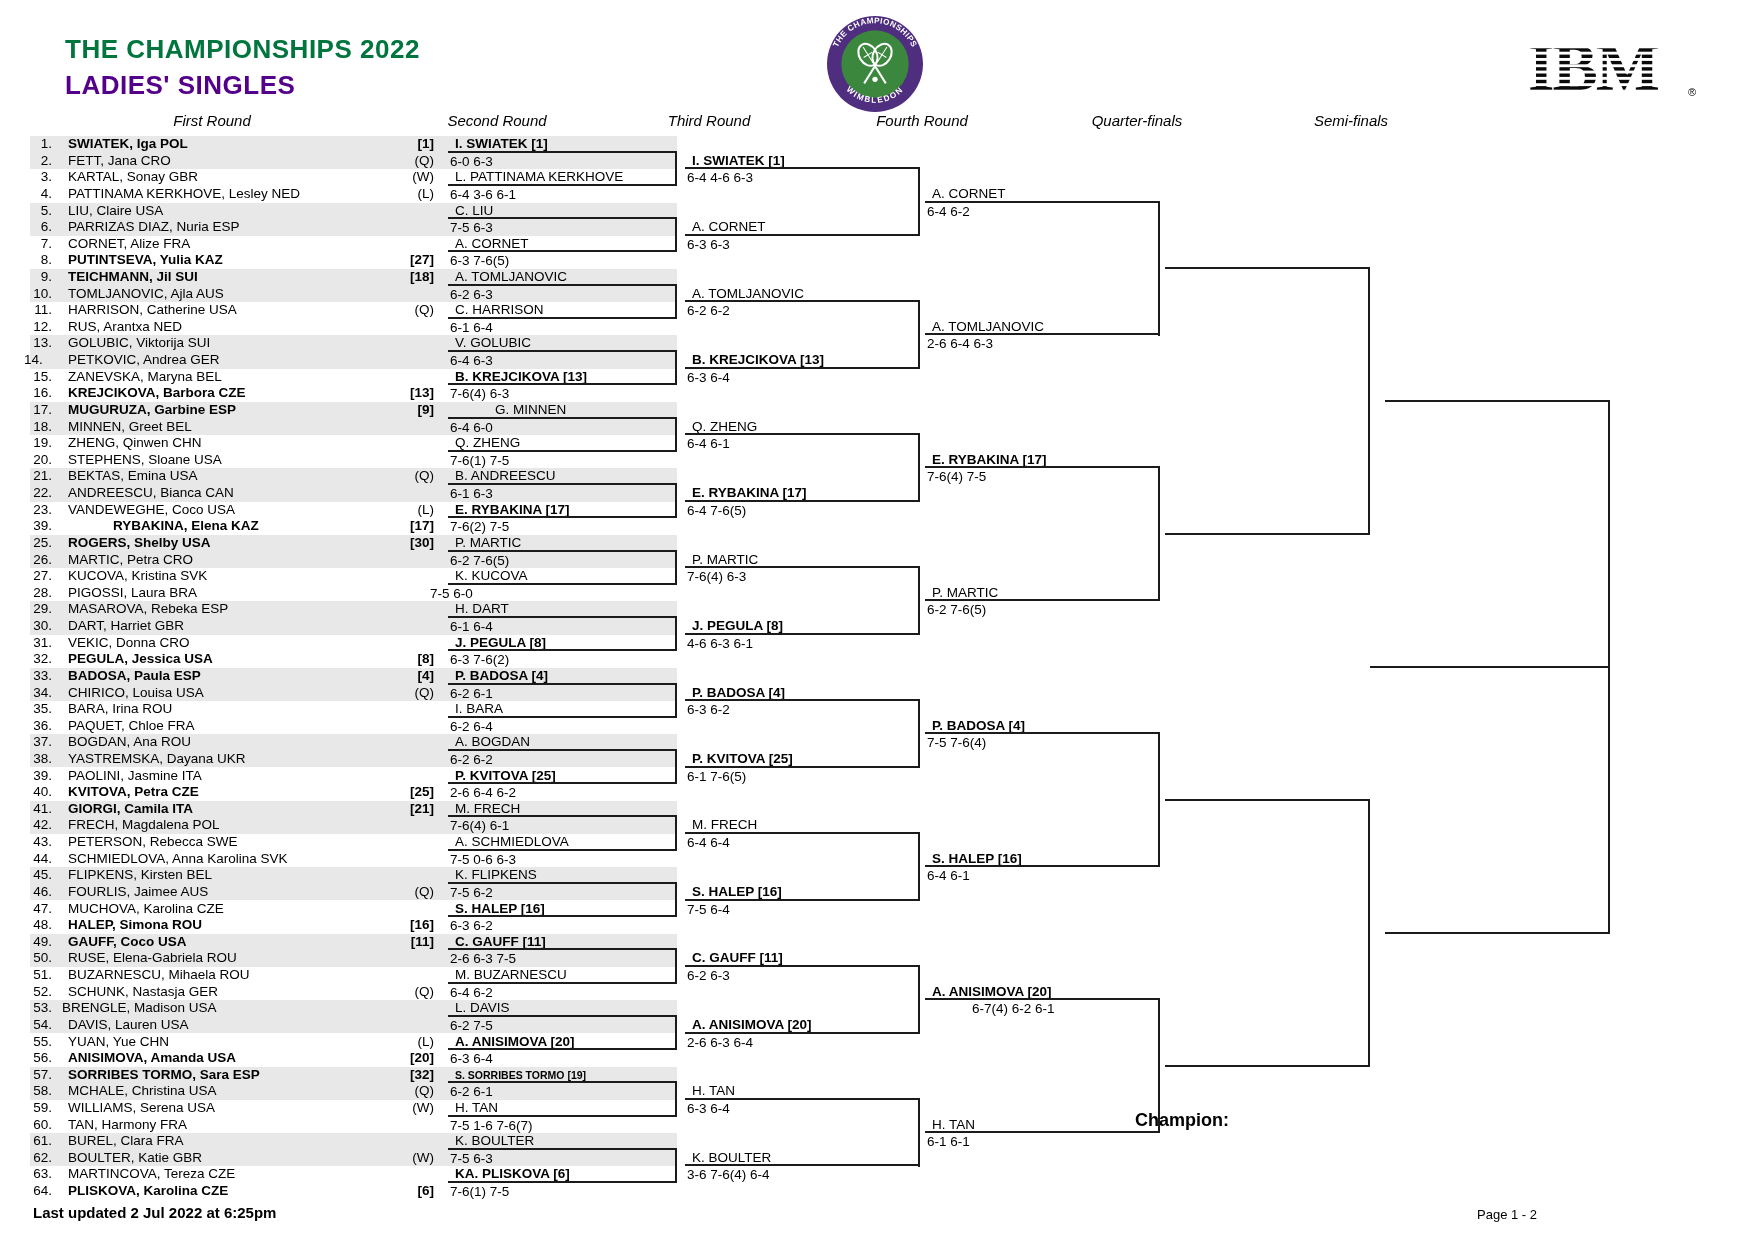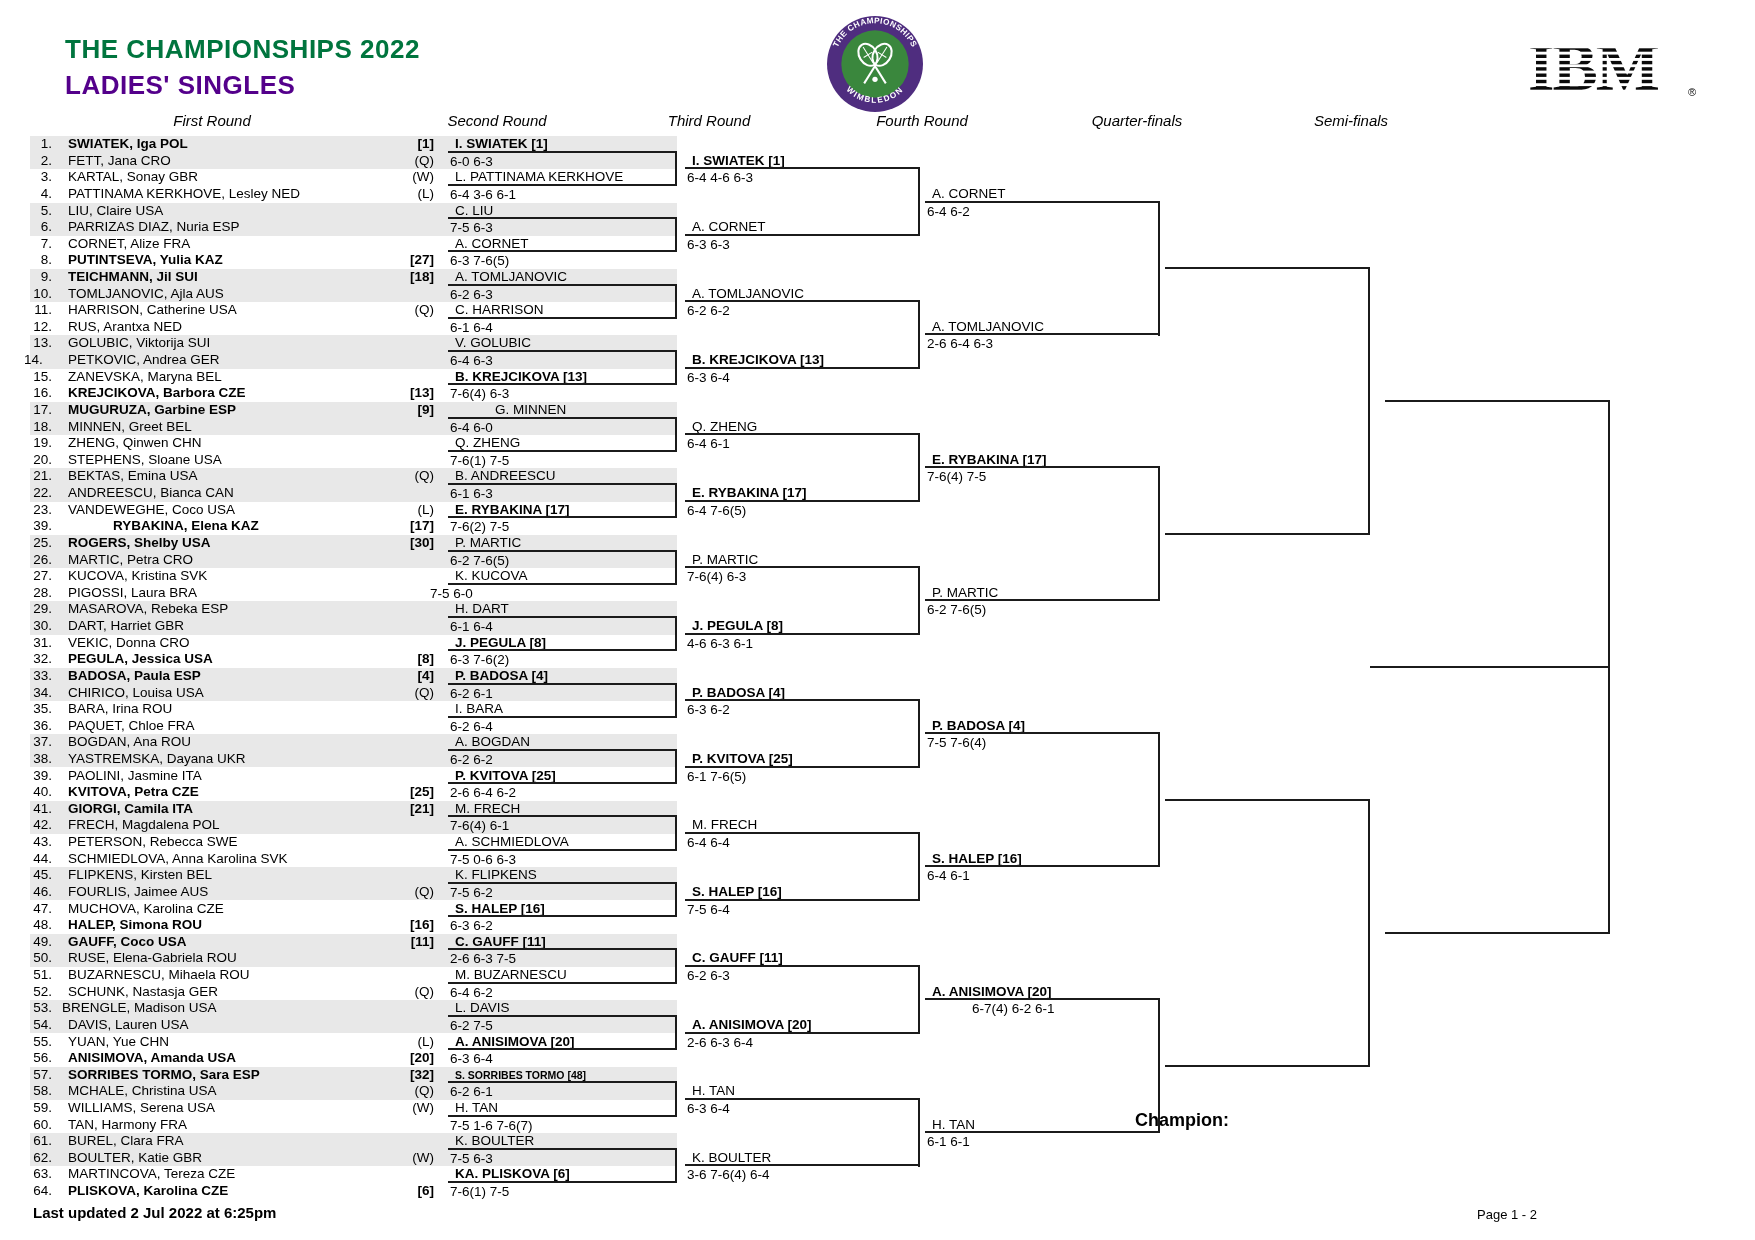--- a/index.html
+++ b/index.html
@@ -510,21 +510,21 @@
       <div class="line" style="position: absolute; left: 448px; top: 981.6px; width: 229px; height: 2px; z-index: 3;"></div>
       <div class="rowtxt nowrap" style="position: absolute; left: 450px; top: 984.6px; width: 229px; z-index: 2;">6-4 6-2</div>
       <div class="line" style="position: absolute; left: 675px; top: 948.4px; width: 2px; height: 35.2px; z-index: 3;"></div>
       <div class="rowtxt nowrap" style="position: absolute; left: 455px; top: 1000.2px; width: 222px; z-index: 2;">L. DAVIS</div>
       <div class="line" style="position: absolute; left: 448px; top: 1014.9px; width: 229px; height: 2px; z-index: 3;"></div>
       <div class="rowtxt nowrap" style="position: absolute; left: 450px; top: 1017.9px; width: 229px; z-index: 2;">6-2 7-5</div>
       <div class="rowtxt nowrap b" style="position: absolute; left: 455px; top: 1033.5px; width: 222px; z-index: 2;">A. ANISIMOVA [20]</div>
       <div class="line" style="position: absolute; left: 448px; top: 1048.1px; width: 229px; height: 2px; z-index: 3;"></div>
       <div class="rowtxt nowrap" style="position: absolute; left: 450px; top: 1051.1px; width: 229px; z-index: 2;">6-3 6-4</div>
       <div class="line" style="position: absolute; left: 675px; top: 1014.9px; width: 2px; height: 35.2px; z-index: 3;"></div>
-      <div class="rowtxt nowrap b small" style="position: absolute; left: 455px; top: 1066.7px; width: 222px; z-index: 2;">S. SORRIBES TORMO [48]</div>
+      <div class="rowtxt nowrap b small" style="position: absolute; left: 455px; top: 1066.7px; width: 222px; z-index: 2;">S. SORRIBES TORMO [19]</div>
       <div class="line" style="position: absolute; left: 448px; top: 1081.3px; width: 229px; height: 2px; z-index: 3;"></div>
       <div class="rowtxt nowrap" style="position: absolute; left: 450px; top: 1084.3px; width: 229px; z-index: 2;">6-2 6-1</div>
       <div class="rowtxt nowrap" style="position: absolute; left: 455px; top: 1100px; width: 222px; z-index: 2;">H. TAN</div>
       <div class="line" style="position: absolute; left: 448px; top: 1114.6px; width: 229px; height: 2px; z-index: 3;"></div>
       <div class="rowtxt nowrap" style="position: absolute; left: 450px; top: 1117.6px; width: 229px; z-index: 2;">7-5 1-6 7-6(7)</div>
       <div class="line" style="position: absolute; left: 675px; top: 1081.3px; width: 2px; height: 35.2px; z-index: 3;"></div>
       <div class="rowtxt nowrap" style="position: absolute; left: 455px; top: 1133.2px; width: 222px; z-index: 2;">K. BOULTER</div>
       <div class="line" style="position: absolute; left: 448px; top: 1147.8px; width: 229px; height: 2px; z-index: 3;"></div>
       <div class="rowtxt nowrap" style="position: absolute; left: 450px; top: 1150.8px; width: 229px; z-index: 2;">7-5 6-3</div>
       <div class="rowtxt nowrap b" style="position: absolute; left: 455px; top: 1166.4px; width: 222px; z-index: 2;">KA. PLISKOVA [6]</div>

